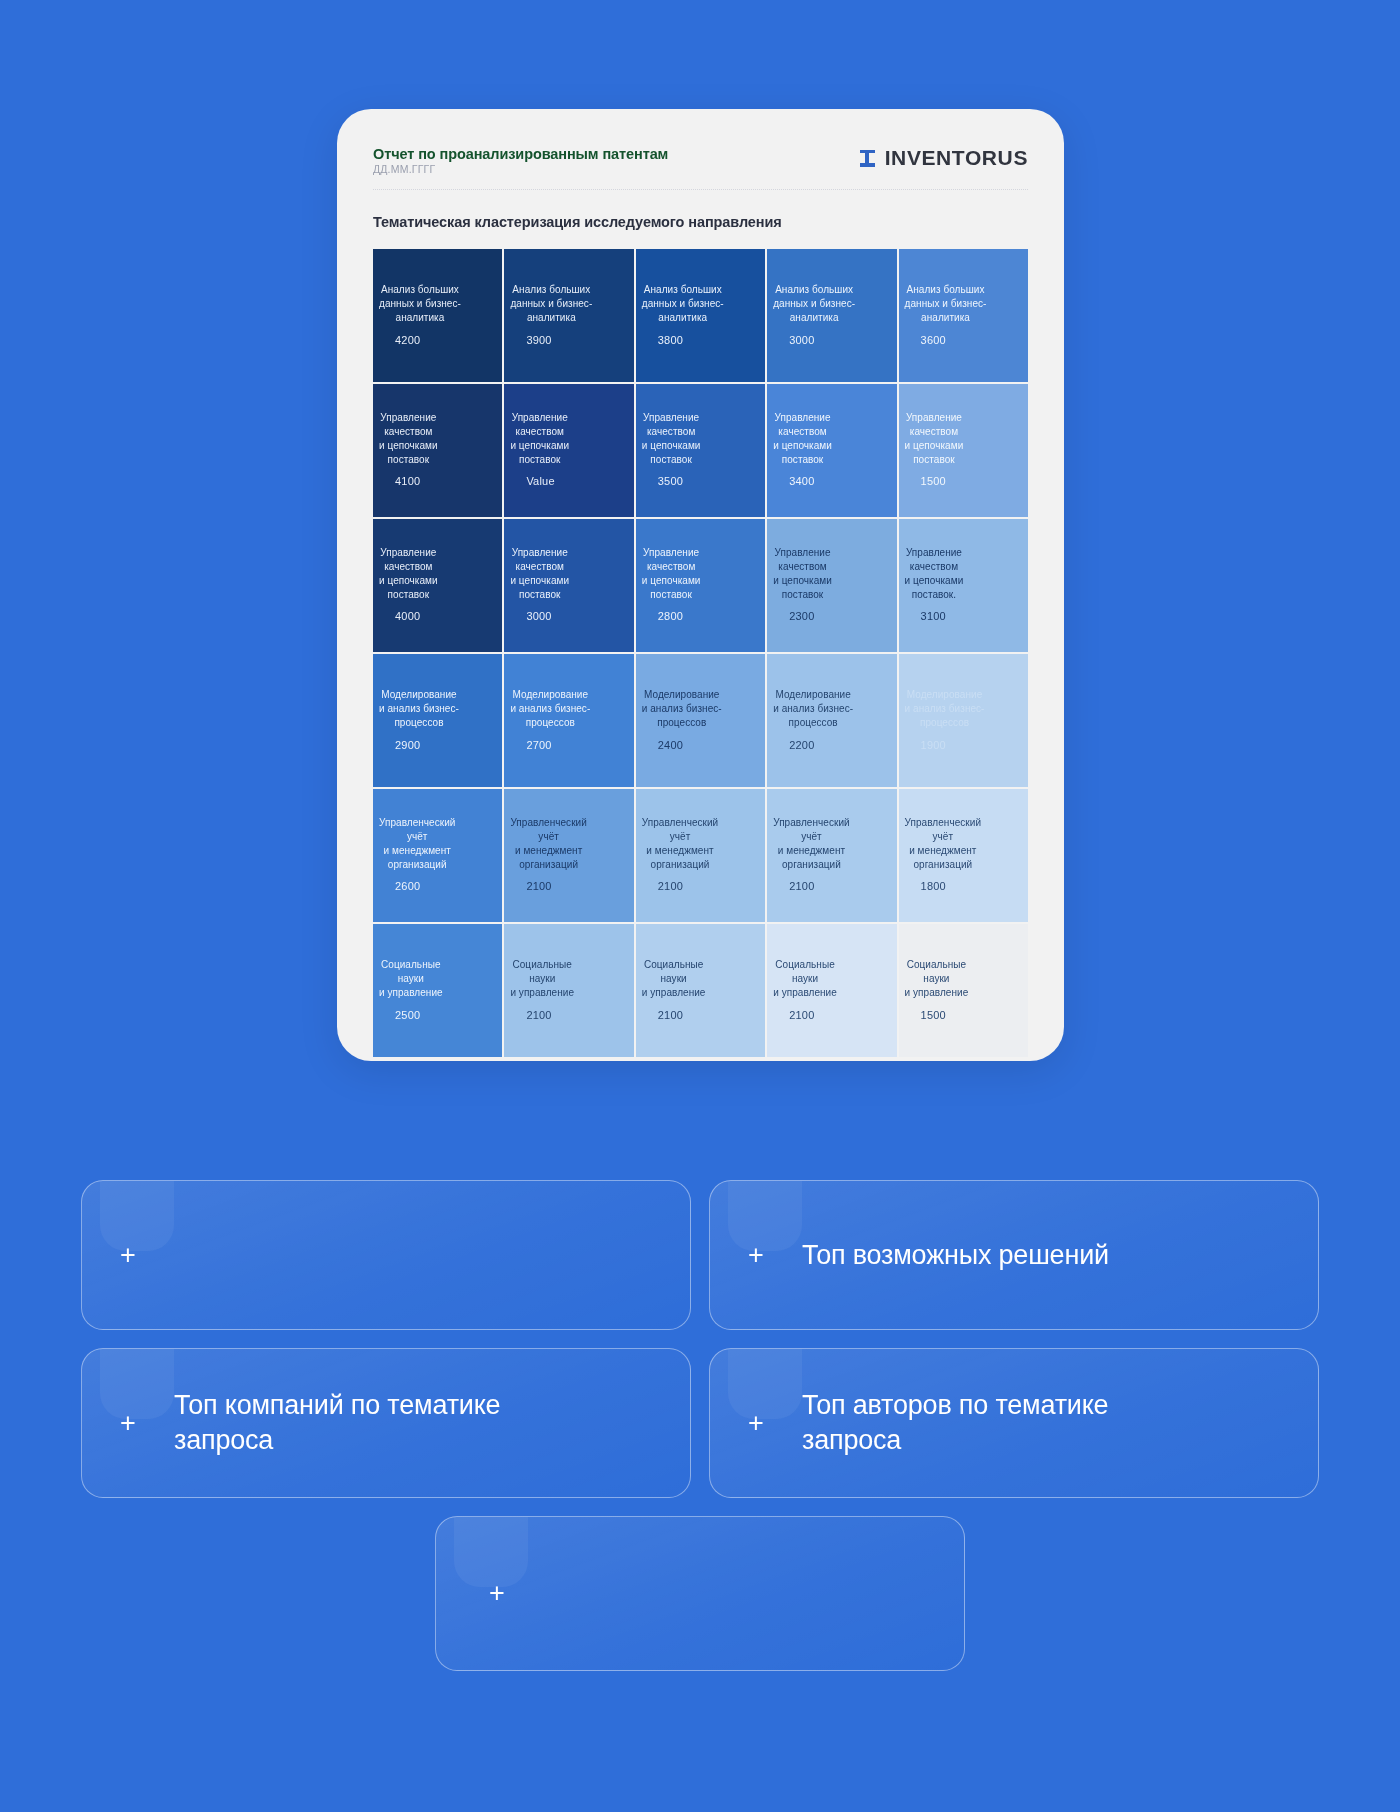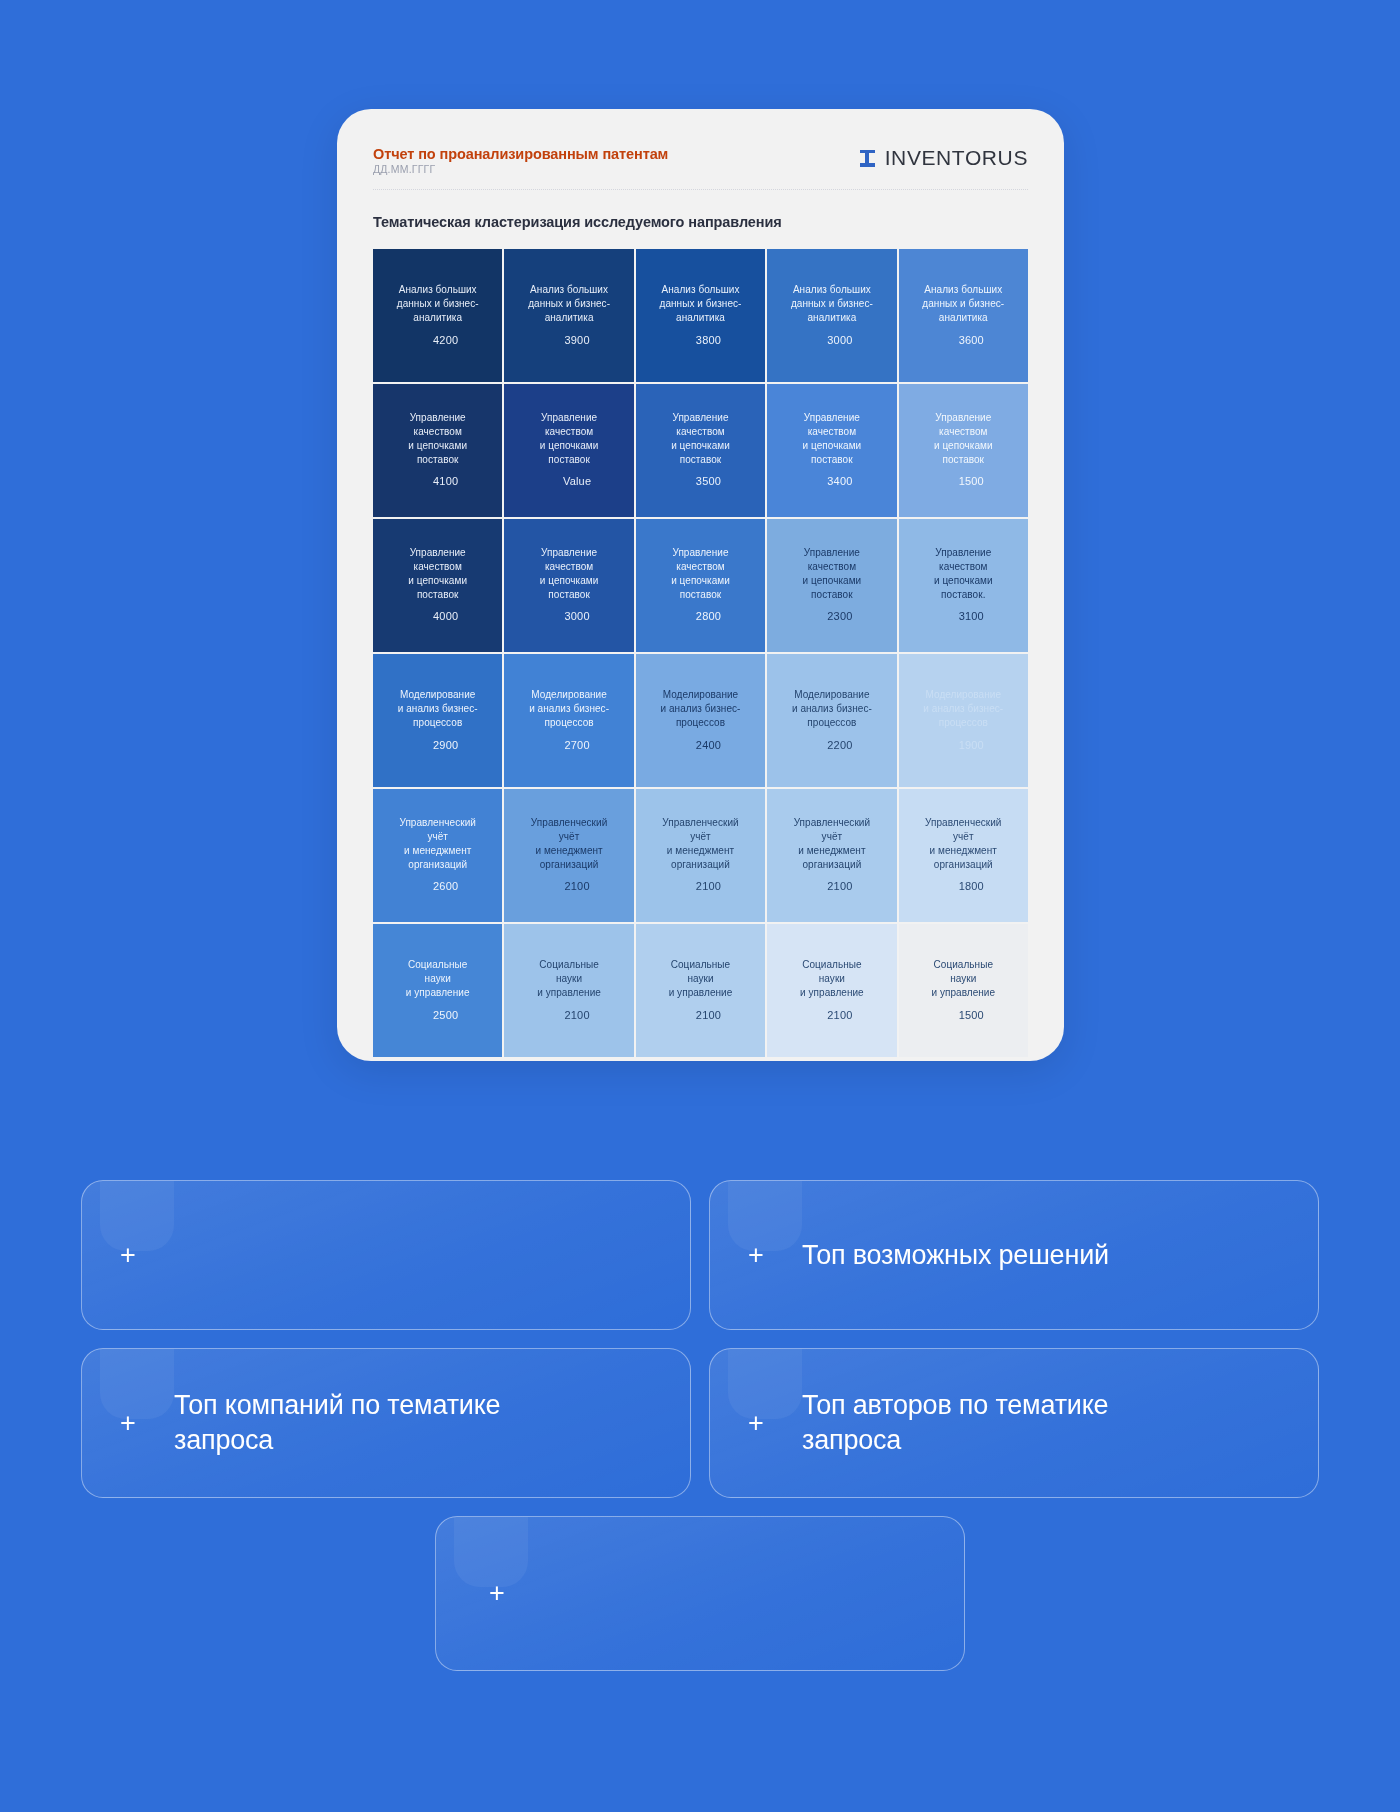--- a/index.html
+++ b/index.html
@@ -31,21 +31,21 @@
   #report-header {
     padding: 36px 36px 0 36px;
     display: flex;
     align-items: flex-start;
     justify-content: space-between;
   }
   #report-title-block { display: flex; flex-direction: column; }
   #report-title {
     font-size: 14.5px;
     font-weight: 600;
-    color: #c2410c;
+    color: #14532d;
     letter-spacing: -0.1px;
     line-height: 1.25;
   }
   #report-date {
     font-size: 10.5px;
     color: #9a9fae;
     letter-spacing: 0.2px;
   }
 
   #brand-lockup {
@@ -75,21 +75,21 @@
     position: absolute;
     left: 5.3px;
     top: 3px;
     width: 4.4px;
     height: 11px;
     background: #2f64c4;
     display: block;
   }
   #brand-name {
     font-size: 21px;
-    font-weight: 400;
+    font-weight: 700;
     color: #31353f;
     letter-spacing: 0.6px;
   }
 
   #report-divider {
     margin: 14px 36px 0 36px;
     border-top: 1px dotted #d4d6dd;
     height: 0;
   }
 
@@ -106,21 +106,21 @@
     margin: 19px 0 0 36px;
     width: 655px;
     display: grid;
     grid-template-columns: repeat(5, 1fr);
     gap: 2px;
   }
   .tm-cell {
     height: 133px;
     display: flex;
     flex-direction: column;
-    align-items: center;
+    align-items: flex-start;
     justify-content: center;
     text-align: center;
     padding: 4px 6px;
     box-sizing: border-box;
   }
   .tm-label {
     font-size: 10px;
     line-height: 1.38;
     white-space: pre-line;
     letter-spacing: 0.05px;

